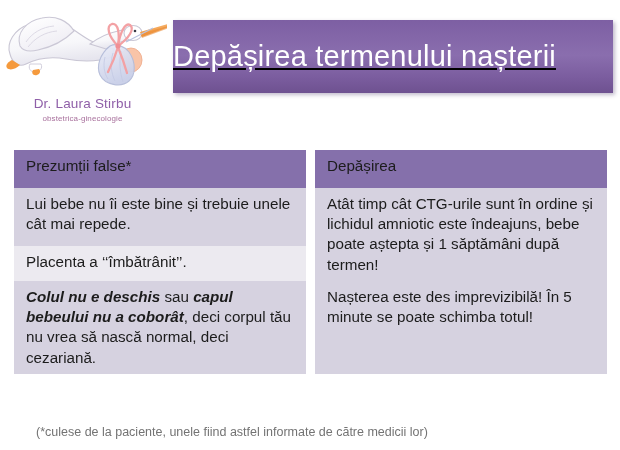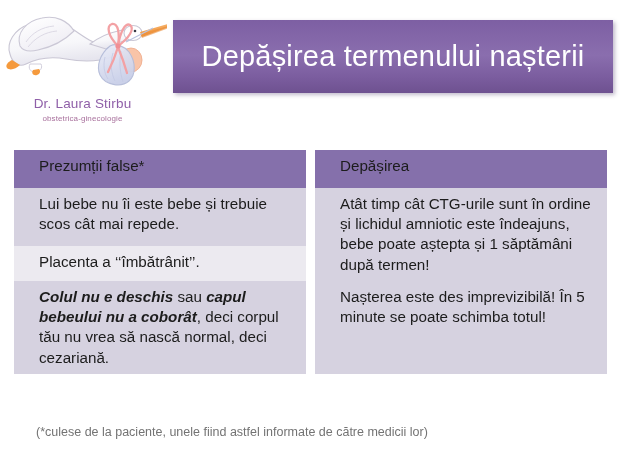--- a/index.html
+++ b/index.html
@@ -59,21 +59,22 @@
   #title-banner {
     position: absolute;
     left: 173px;
     top: 20px;
     width: 440px;
     height: 73px;
     background: linear-gradient(180deg, #7d5fa3 0%, #8a6eae 48%, #7b5d9f 78%, #6e5190 100%);
     box-shadow: 2px 2px 4px rgba(80,60,110,0.35);
     display: flex;
     align-items: center;
-    justify-content: center;
+    justify-content: flex-start;
+    text-decoration: underline;
   }
   #title-banner-text {
     color: #ffffff;
     font-size: 29px;
     font-family: "Liberation Sans", sans-serif;
     font-weight: 400;
     letter-spacing: 0.2px;
     white-space: nowrap;
     line-height: 1;
   }
@@ -83,21 +84,21 @@
     position: absolute;
     left: 14px;
     top: 150px;
     width: 593px;
     border-collapse: separate;
     border-spacing: 0;
     table-layout: fixed;
   }
   #truth-table td, #truth-table th {
     vertical-align: top;
-    padding: 6px 10px 6px 25px;
+    padding: 6px 10px 6px 12px;
     font-size: 15.2px;
     line-height: 1.33;
     color: #1c1c1c;
     font-family: "Liberation Sans", sans-serif;
     font-weight: 400;
     text-align: left;
   }
   .col-left  { width: 292px; }
   .col-gap   { width: 9px; padding: 0 !important; background: #ffffff !important; }
   .col-right { width: 292px; }
@@ -215,21 +216,21 @@
   </colgroup>
   <thead>
     <tr>
       <th class="col-left">Prezumții false*</th>
       <th class="col-gap"></th>
       <th class="col-right">Depășirea</th>
     </tr>
   </thead>
   <tbody>
     <tr class="row-shade-a">
-      <td class="col-left">Lui bebe nu îi este bebe și trebuie scos cât mai repede.</td>
+      <td class="col-left">Lui bebe nu îi este bine și trebuie unele cât mai repede.</td>
       <td class="col-gap"></td>
       <td class="col-right rowspan-cell cell-pad-bottom" rowspan="2">Atât timp cât CTG-urile sunt în ordine și lichidul amniotic este îndeajuns, bebe poate aștepta și 1 săptămâni după termen!</td>
     </tr>
     <tr class="row-shade-b">
       <td class="col-left cell-pad-bottom">Placenta a ‘‘îmbătrânit’’.</td>
       <td class="col-gap"></td>
     </tr>
     <tr class="row-shade-a">
       <td class="col-left cell-pad-bottom">
         <span><b>Colul nu e deschis</b><span> sau </span><b>capul bebeului nu a coborât</b><span>, deci corpul tău nu vrea să nască normal, deci cezariană.</span></span>

